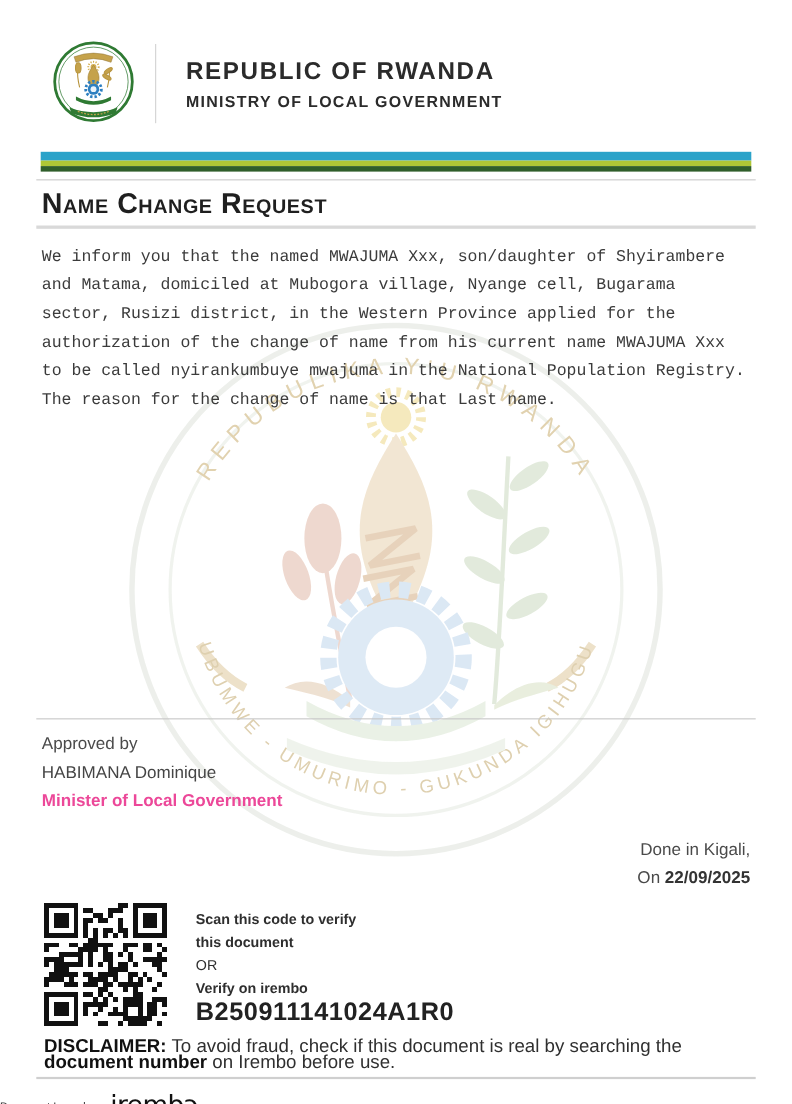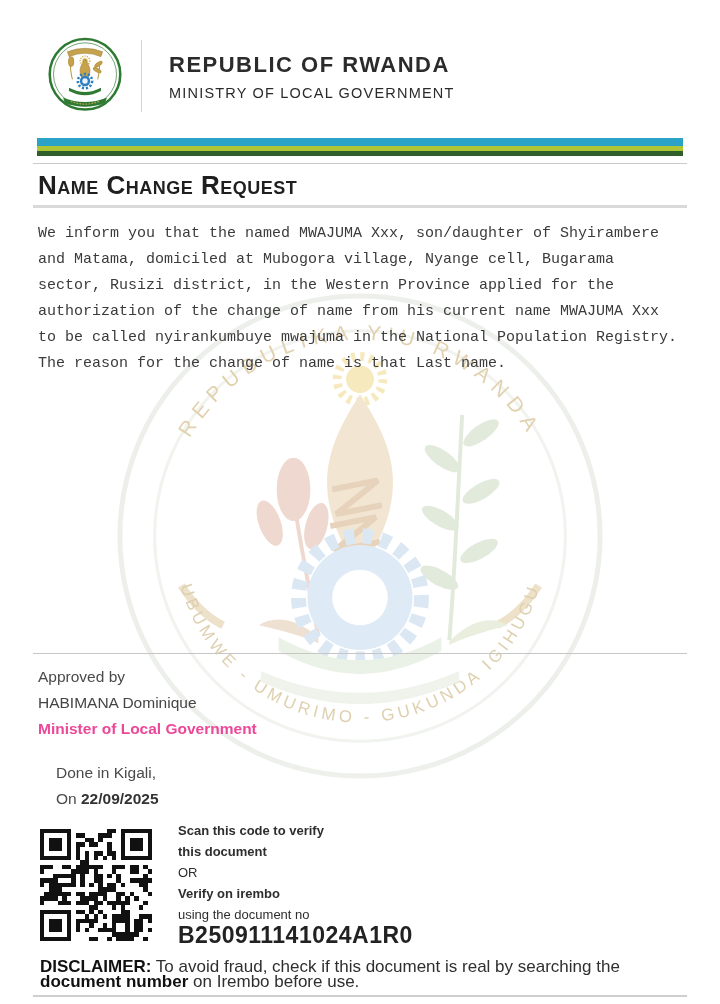--- a/index.html
+++ b/index.html
@@ -9,21 +9,21 @@
   }
   .watermark{position:absolute;left:112px;top:288px;z-index:0;pointer-events:none;}
   .content{position:relative;z-index:1;}
 
   
   .header{display:flex;align-items:center;margin:30px 40px 0 43px;height:92px;}
   .emblem{width:84px;height:92px;flex:0 0 auto;}
   .vrule{width:1px;height:72px;background:#d2d2d2;margin:0 0 0 14px;}
   .htitles{margin-left:27px;}
   .h1{font-size:22px;font-weight:bold;color:#2b2b2b;letter-spacing:1.5px;}
-  .h2{font-size:14.5px;font-weight:normal;color:#2b2b2b;letter-spacing:1.2px;margin-top:7px;}
+  .h2{font-size:14.5px;font-weight:bold;color:#2b2b2b;letter-spacing:1.2px;margin-top:7px;}
 
   
   .flagbar{margin:16px 37px 0 37px;}
   .fb-blue{height:8px;}
   .fb-yellow{height:5px;}
   .fb-green{height:5px;}
 
   .rule{border:0;border-top:1px solid #c9c9c9;}
   .rule.thin{margin:7px 33px 0 33px;}
   .rule.thick{border-top:3px solid #d9d9d9;margin:5px 33px 0 33px;}
@@ -36,25 +36,25 @@
   }
   .body-text{margin:13px 42px 0 38px;font-size:15px;line-height:26px;color:#3b3b3b;font-family:Liberation Mono, monospace;}
   .spacer{height:276px;}
 
   
   .approval{margin:15px 38px 0 38px;font-size:15.5px;color:#4a4a4a;}
   .approval p{margin:0 0 10px 0;line-height:16px;}
   .approval .name{color:#454545;}
   .approval .minister{font-weight:bold;color:#ec4899;}
   .approval .gap{height:18px;}
-  .approval .done{margin-left:18px;}
+  .approval .done{margin-left:18px;text-align:right;}
   .approval b{color:#333;}
 
   
-  .verify{display:flex;margin:14px 0 0 40px;align-items:center;}
+  .verify{display:flex;margin:14px 0 0 40px;align-items:flex-end;}
   .qr{width:112px;height:112px;flex:0 0 auto;}
   .qr svg{width:112px;height:112px;display:block;fill:#111;}
   .vtext{margin-left:26px;font-size:13px;color:#2e2e2e;padding-top:2px;}
   .vtext .b{font-weight:bold;}
   .vtext div{margin-bottom:6px;line-height:15px;}
   .docnum{font-size:23px;font-weight:bold;color:#222;margin-top:3px;letter-spacing:0.5px;}
 
   .disclaimer{margin:10px 38px 0 40px;font-size:17px;color:#2f2f2f;line-height:15px;}
   .disclaimer b{color:#111;}
 
@@ -498,21 +498,20 @@
             <rect x="19" y="24" width="1" height="1"></rect>
             <rect x="20" y="24" width="1" height="1"></rect>
             <rect x="23" y="24" width="1" height="1"></rect>
           </svg>
         </div>
       <div class="vtext">
         <div class="b">Scan this code to verify</div>
         <div class="b">this document</div>
         <div>OR</div>
         <div class="b">Verify on irembo</div>
-        <div>using the document no</div>
         <div class="docnum">B250911141024A1R0</div>
       </div>
     </section>
 
     <p class="disclaimer"><b>DISCLAIMER:</b><span> To avoid fraud, check if this document is real by searching the </span><b>document number</b><span> on Irembo before use.</span></p>
 
     <div class="rule bottom"></div>
 
     <div class="footer">
       <span class="issued">Document Issued on</span>

